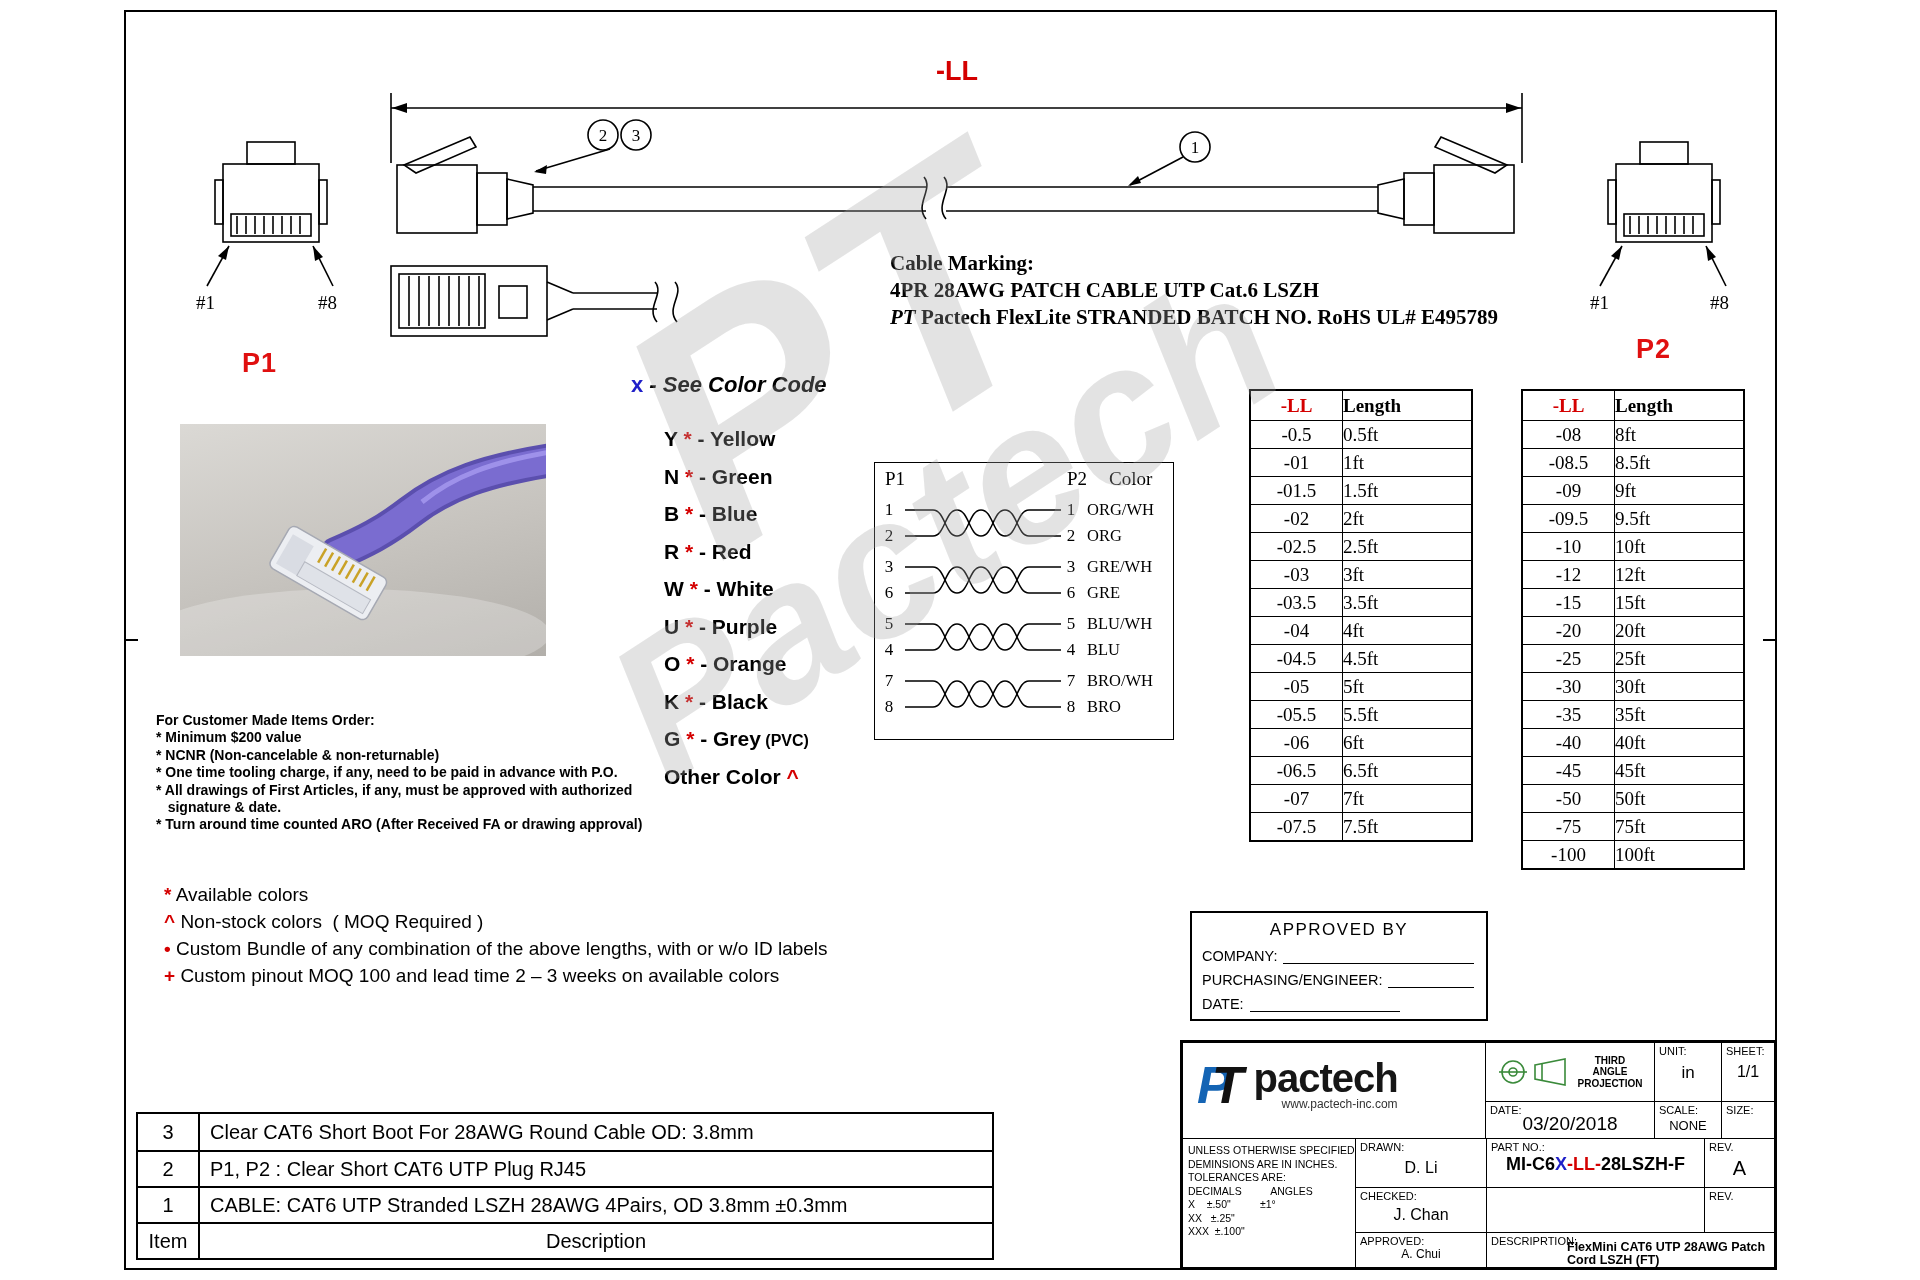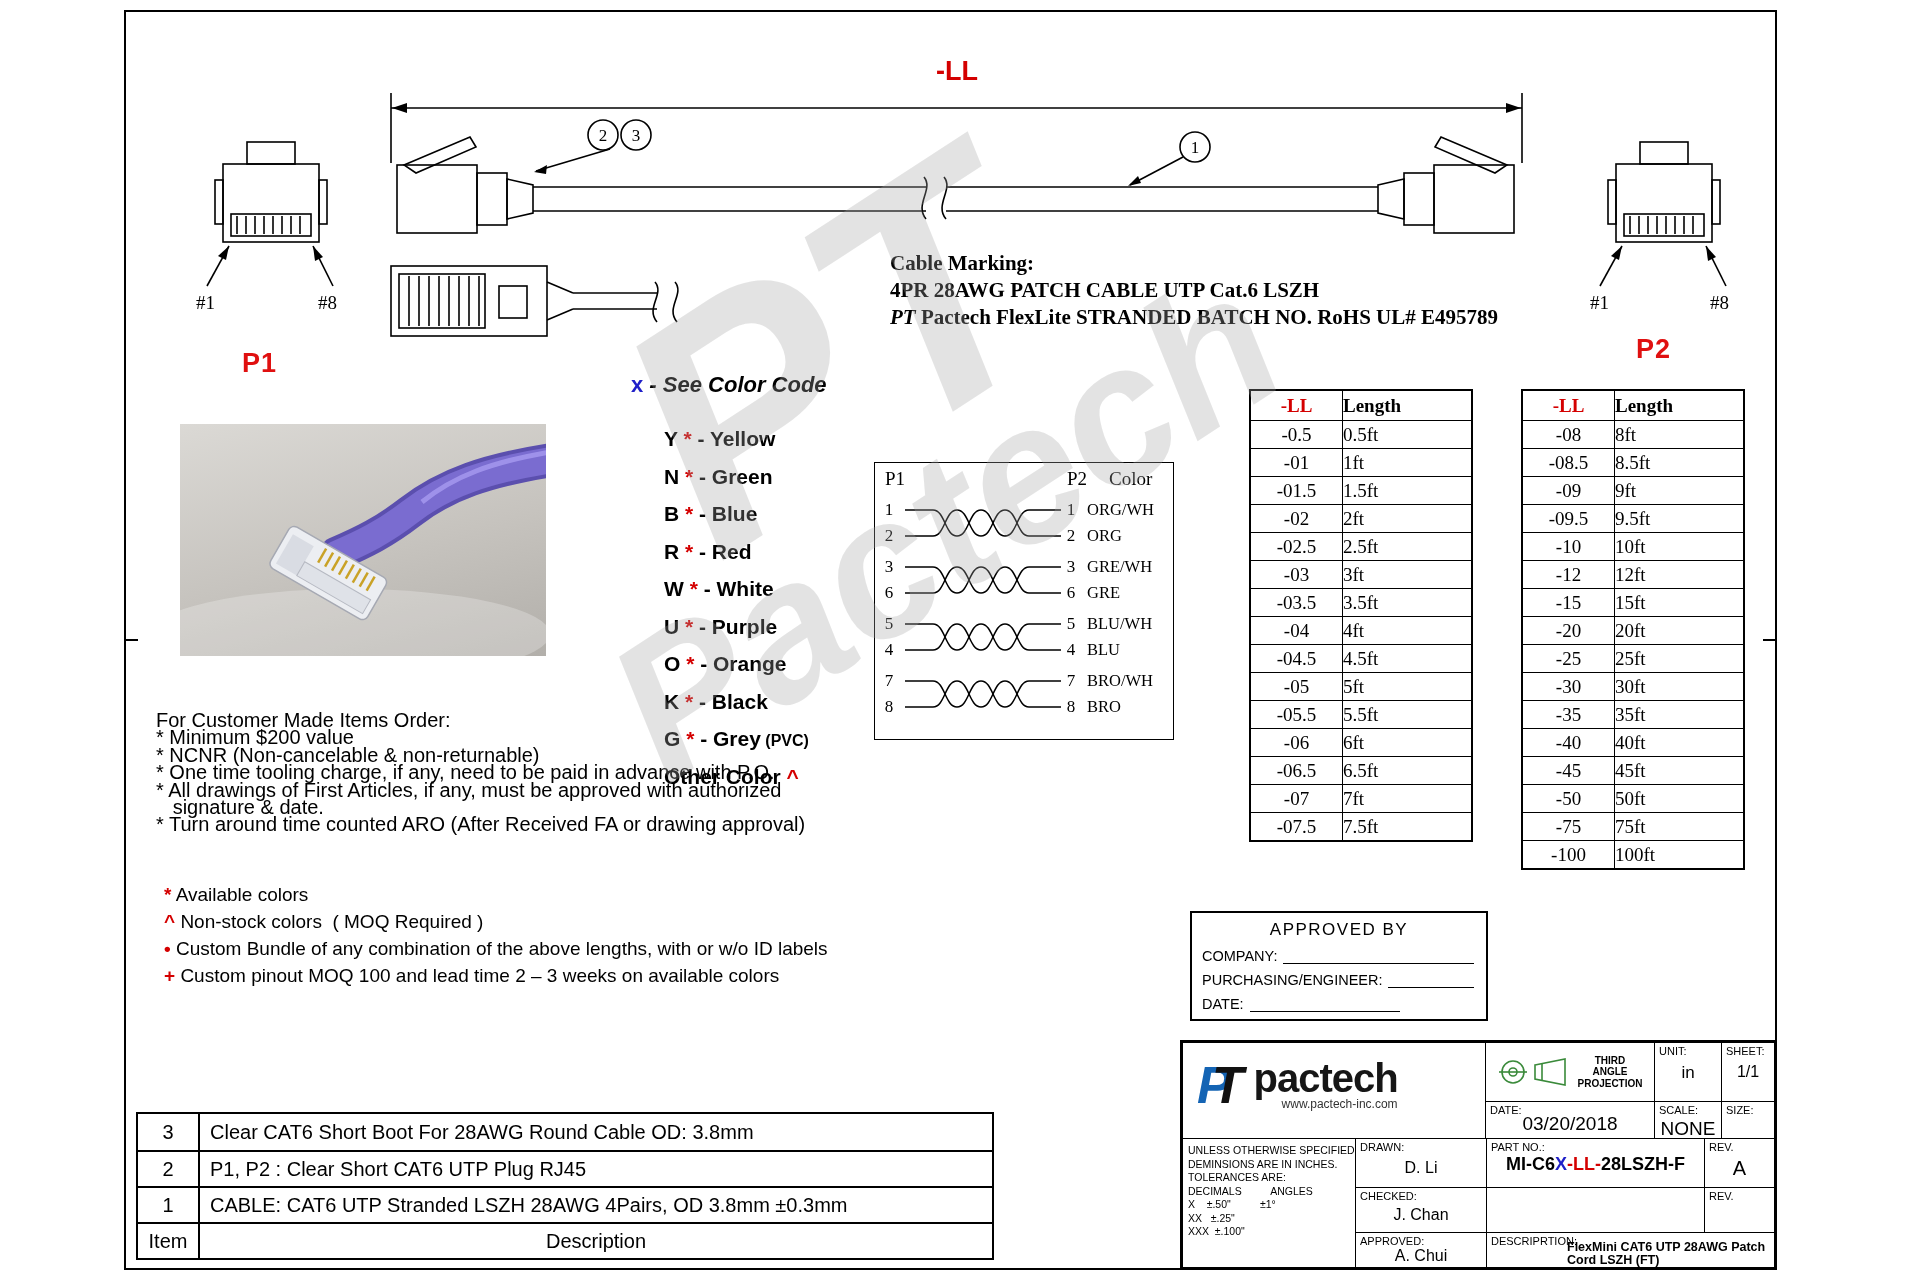--- a/index.html
+++ b/index.html
@@ -64,21 +64,21 @@
   .ltable { position:absolute; border:2px solid #000; background:#fff;
             font-family:"Liberation Serif",serif; font-size:19px; z-index:2; }
   .lt-row { display:flex; }
   .lt-row + .lt-row { border-top:1px solid #000; }
   .lt-head { font-weight:bold; }
   .lt-c1 { width:92px; border-right:1px solid #000; text-align:center; line-height:27px; }
   .lt-c2 { width:128px; text-align:left; line-height:27px; }
   .lt-head .lt-c1, .lt-head .lt-c2 { line-height:29px; }
 
   
-  #cust-notes { left:156px; top:712px; font-size:20px; line-height:17.4px; }
+  #cust-notes { left:156px; top:712px; font-size:14px; line-height:17.4px;font-weight:bold; }
   .cn-line { white-space:pre; }
 
   
   #imp-notes { left:164px; top:884px; font-size:19px; }
   #imp-heading { font-size:20px; margin-bottom:8px; }
   .imp-item { margin-bottom:5px; white-space:pre-wrap; }
   .imp-mark { color:#d40000; font-weight:bold; }
 
   
   #approved { left:1190px; top:911px; width:298px; height:110px; border:2px solid #000;
@@ -570,21 +570,21 @@
       <div class="lab">SHEET:</div>
       <div class="val" style="font-size:16px;padding-top:6px">1/1</div>
     </div>
 
     <div class="tbc" style="left:303px;top:59px;width:170px;height:38px">
       <div class="lab" style="position:absolute">DATE:</div>
       <div class="val" style="font-size:19px;padding-top:11px">03/20/2018</div>
     </div>
     <div class="tbc" style="left:472px;top:59px;width:68px;height:38px">
       <div class="lab">SCALE:</div>
-      <div class="val" style="font-size:19px;padding-top:2px">NONE</div>
+      <div class="val" style="font-size:13px;padding-top:2px">NONE</div>
     </div>
     <div class="tbc" style="left:539px;top:59px;width:54px;height:38px">
       <div class="lab">SIZE:</div>
     </div>
 
     <div class="tbc" style="left:0;top:96px;width:174px;height:130px">
       <div id="tol-lines">
           <div class="tol-line">UNLESS OTHERWISE SPECIFIED</div>
           <div class="tol-line">DEMINSIONS ARE IN INCHES.</div>
           <div class="tol-line">TOLERANCES ARE:</div>
@@ -598,21 +598,21 @@
     <div class="tbc" style="left:173px;top:96px;width:132px;height:50px">
       <div class="lab">DRAWN:</div>
       <div class="val" style="font-size:16px;padding-top:6px">D. Li</div>
     </div>
     <div class="tbc" style="left:173px;top:145px;width:132px;height:46px">
       <div class="lab">CHECKED:</div>
       <div class="val" style="font-size:16px;padding-top:4px">J. Chan</div>
     </div>
     <div class="tbc" style="left:173px;top:190px;width:132px;height:36px">
       <div class="lab">APPROVED:</div>
-      <div class="val" style="font-size:16px;padding-top:0">A. Chui</div>
+      <div class="val" style="font-size:12px;padding-top:0">A. Chui</div>
     </div>
 
     <div class="tbc" style="left:304px;top:96px;width:219px;height:50px">
       <div class="lab" style="position:absolute">PART NO.:</div>
       <div class="val pn-val">
         <span>MI-C6</span><span class="blue">X</span><span class="red">-LL-</span><span>28LSZH-F</span>
       </div>
     </div>
     <div class="tbc" style="left:522px;top:96px;width:71px;height:50px">
       <div class="lab">REV.</div>

